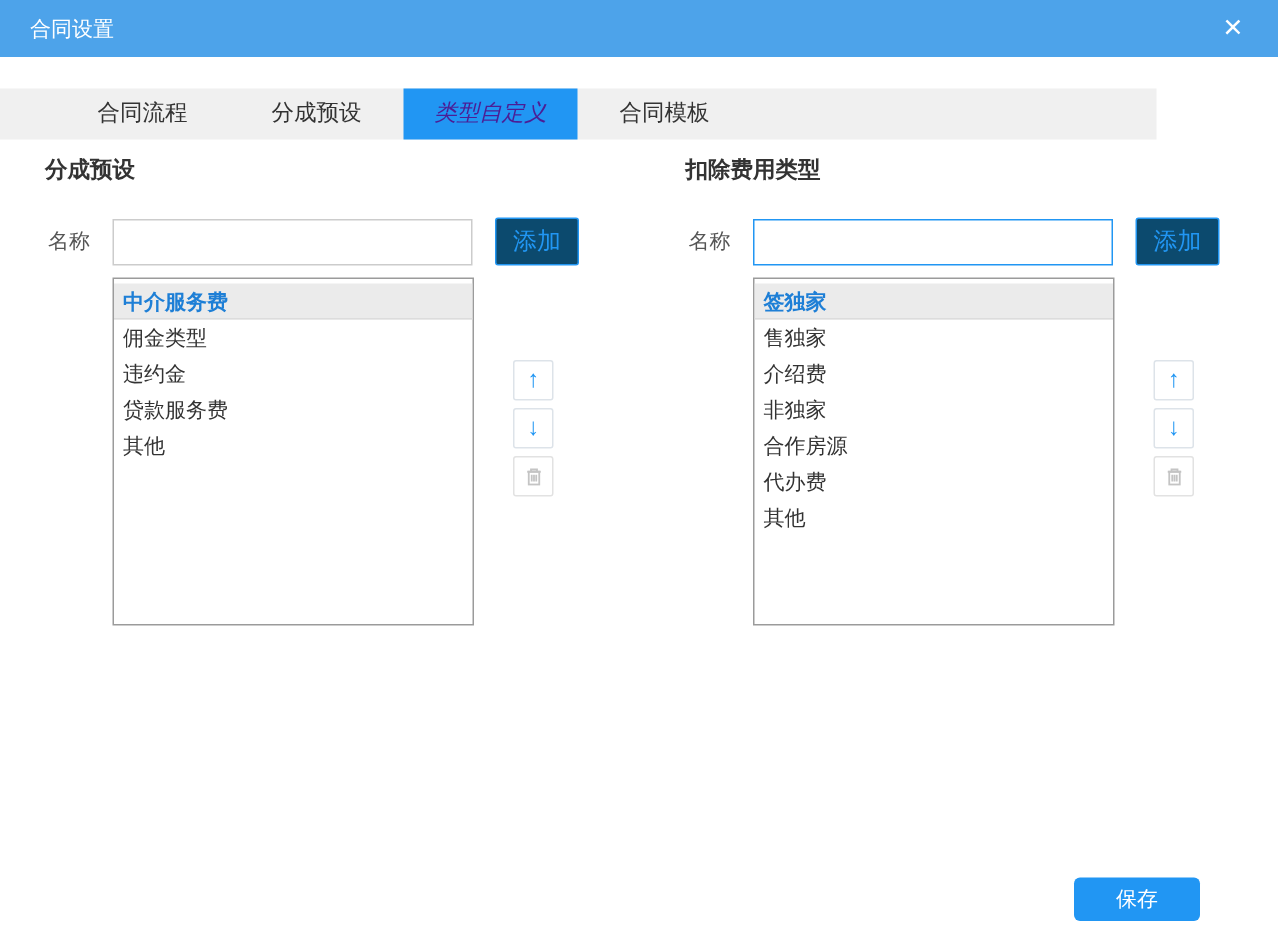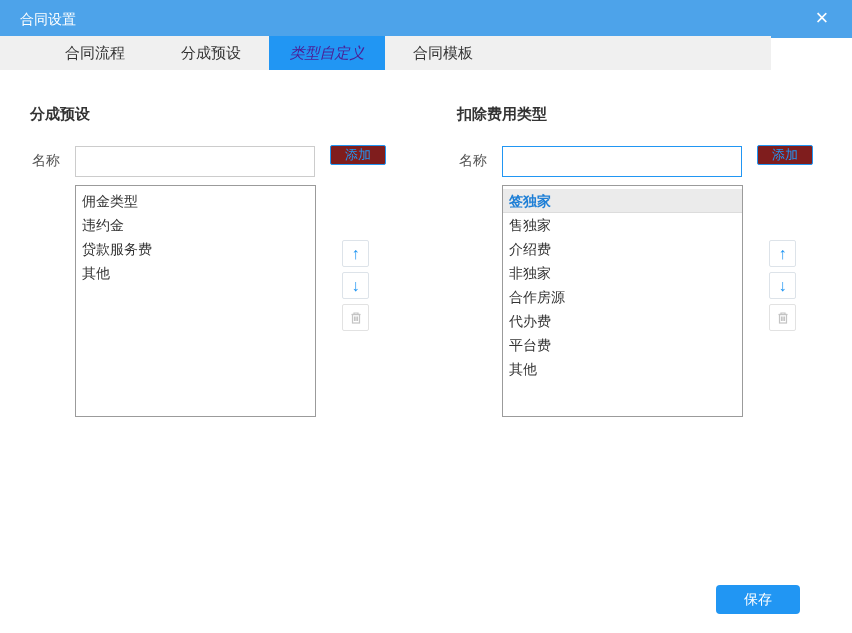--- a/index.html
+++ b/index.html
@@ -13,37 +13,37 @@
   body{background:#fff;font-family:"Liberation Sans","DejaVu Sans",sans-serif;}
   .dialog{position:relative;width:852px;height:633px;background:#fff;overflow:hidden;}
 
   
   .titlebar{position:absolute;left:0;top:0;width:852px;height:38px;background:var(--titlebar);}
   .titlebar .title{position:absolute;left:20px;top:0;line-height:38px;color:#fff;font-size:14px;}
   .close-btn{position:absolute;right:14px;top:0;width:32px;height:38px;color:#fff;font-size:22px;
     line-height:36px;text-align:center;cursor:pointer;font-weight:300;}
 
   
-  .tabbar{position:absolute;left:0;top:36px;width:771px;height:34px;background:var(--tabbar-bg);
+  .tabbar{position:absolute;left:0;top:59px;width:771px;height:34px;background:var(--tabbar-bg);
     display:flex;padding-left:37px;}
   .tab{width:116px;height:34px;line-height:34px;text-align:center;font-size:15px;color:#333;cursor:pointer;}
   .tab.active{background:var(--accent);color:#4c1d95;font-style:italic;}
 
   
   .section{position:absolute;top:100px;width:400px;height:340px;}
   .section.left{left:30px;}
   .section.right{left:457px;}
   .section h2{font-size:15px;font-weight:bold;color:#333;line-height:20px;margin-top:4px;}
   .name-row{position:absolute;left:0;top:44px;width:100%;height:34px;}
   .name-label{position:absolute;left:2px;top:8px;font-size:14px;color:#555;text-align:right;}
   .name-input{position:absolute;left:45px;top:2px;width:240px;height:31px;border:1px solid #CCCCCC;
     background:#fff;font-size:14px;padding:0 8px;outline:none;color:#333;}
   .section.right .name-input{border-color:var(--accent);}
-  .add-btn{position:absolute;left:300px;top:1px;width:56px;height:20px;background:#7f1d1d;
-    border:1px solid var(--accent);color:var(--accent);font-size:13px;border-radius:2px;cursor:pointer;}
+  .add-btn{position:absolute;left:300px;top:1px;width:56px;height:32px;background:#0c4a6e;
+    border:1px solid var(--accent);color:var(--accent);font-size:16px;border-radius:2px;cursor:pointer;}
 
   .listbox{position:absolute;left:45px;top:85px;width:241px;height:232px;border:1px solid #9B9B9B;
     background:#fff;list-style:none;overflow:hidden;padding-top:3px;}
   .listbox li{height:24px;line-height:24px;font-size:14px;color:#333;padding-left:6px;cursor:pointer;
     white-space:nowrap;}
   .listbox li.selected{background:var(--sel-bg);color:var(--sel-text);font-weight:bold;
     border-bottom:1px solid #DCDCDC;}
 
   .btn-col{position:absolute;left:312px;top:140px;width:27px;}
   .icon-btn{width:27px;height:27px;margin-bottom:5px;background:#fff;border:1px solid #DDE3E9;
@@ -73,20 +73,21 @@
   </div>
 
   <div class="section left">
     <h2>分成预设</h2>
     <div class="name-row">
       <span class="name-label">名称</span>
       <input class="name-input" type="text" value="" style="">
       <button class="add-btn">添加</button>
     </div>
     <ul class="listbox">
+        <li class="selected">中介服务费</li>
         <li>佣金类型</li>
         <li>违约金</li>
         <li>贷款服务费</li>
         <li>其他</li>
       </ul>
     <div class="btn-col">
       <div class="icon-btn">
         <span>↑</span>
       </div>
       <div class="icon-btn">
@@ -110,21 +111,20 @@
       <input class="name-input" type="text" value="" style="">
       <button class="add-btn">添加</button>
     </div>
     <ul class="listbox">
         <li class="selected">签独家</li>
         <li>售独家</li>
         <li>介绍费</li>
         <li>非独家</li>
         <li>合作房源</li>
         <li>代办费</li>
-        <li>平台费</li>
         <li>其他</li>
       </ul>
     <div class="btn-col">
       <div class="icon-btn">
         <span>↑</span>
       </div>
       <div class="icon-btn">
         <span>↓</span>
       </div>
       <div class="icon-btn trash">

